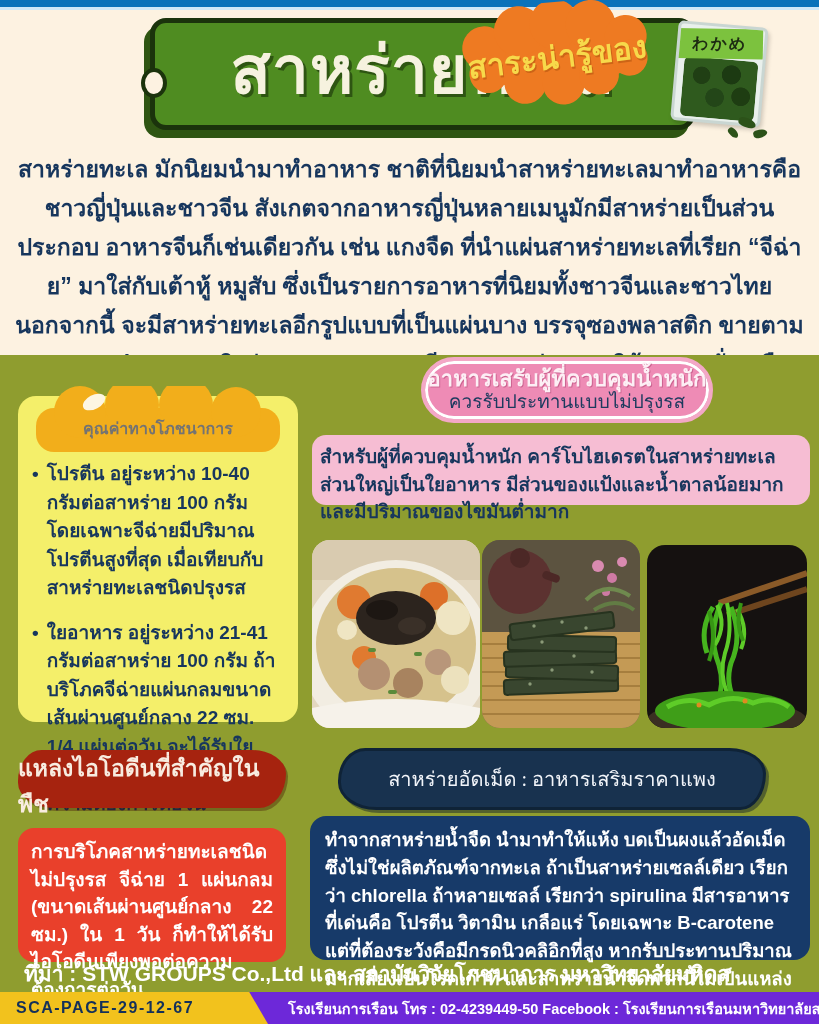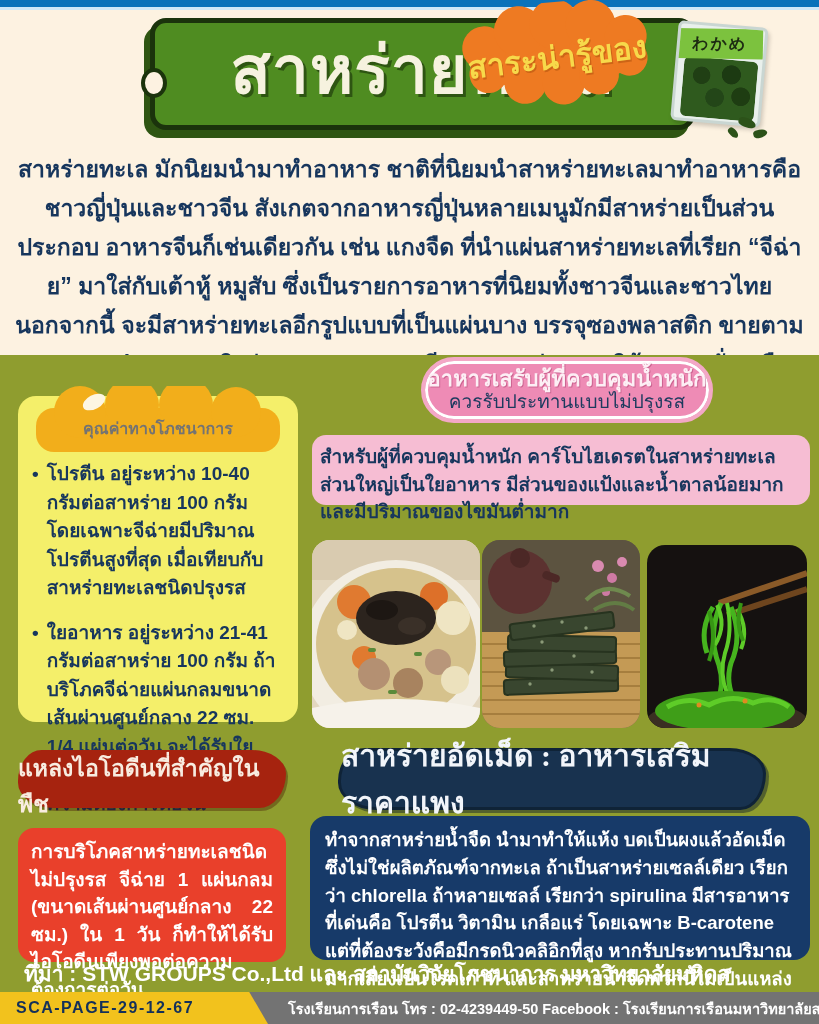--- a/index.html
+++ b/index.html
@@ -123,32 +123,32 @@
     font-size:19px; font-weight:bold; color:#ffffff; line-height:1.45;
     text-align:justify;margin-top:16px; }
 
   
   .navy-head { position:absolute; left:338px; top:393px; width:428px; height:62px;
     background:#18324f; border:3px solid #0f2337;
     border-radius:30px 40px 28px 42px / 36px 28px 40px 30px;
     display:flex; align-items:center; justify-content:center;
     box-shadow:3px 3px 0 rgba(10,25,45,.45); }
   .navy-head-text { font-family:"Liberation Serif","DejaVu Serif",serif;
-    font-weight:bold; font-size:30px; color:#f2f5fa; }
+    font-weight:normal; font-size:20px; color:#f2f5fa; }
   .navy-box { position:absolute; left:310px; top:461px; width:500px; height:144px;
     background:#173a69; border-radius:16px; padding:10px 15px;
     font-size:18.5px; font-weight:bold; color:#ffffff; line-height:1.5; }
 
   
   .source { position:absolute; left:24px; top:602px; width:790px;
     font-size:21px; font-weight:bold; color:#ffffff; }
 
   
   .footer { position:absolute; left:0; top:992px; width:819px; height:32px;
-    background:#737373; }
+    background:#6d28d9; }
   .page-code { position:absolute; left:0; top:0; width:268px; height:32px;
     background:#f2c21d; clip-path:polygon(0 0, 93% 0, 100% 100%, 0 100%);
     display:flex; align-items:center; padding-left:16px;
     font-size:16px; font-weight:bold; color:#13305a; letter-spacing:1.5px; }
   .contact { position:absolute; left:288px; top:0; height:32px; right:6px;
     display:flex; align-items:center;
     font-size:14.5px; font-weight:bold; color:#ffffff; white-space:nowrap; }
 </style>
 </head>
 <body>

